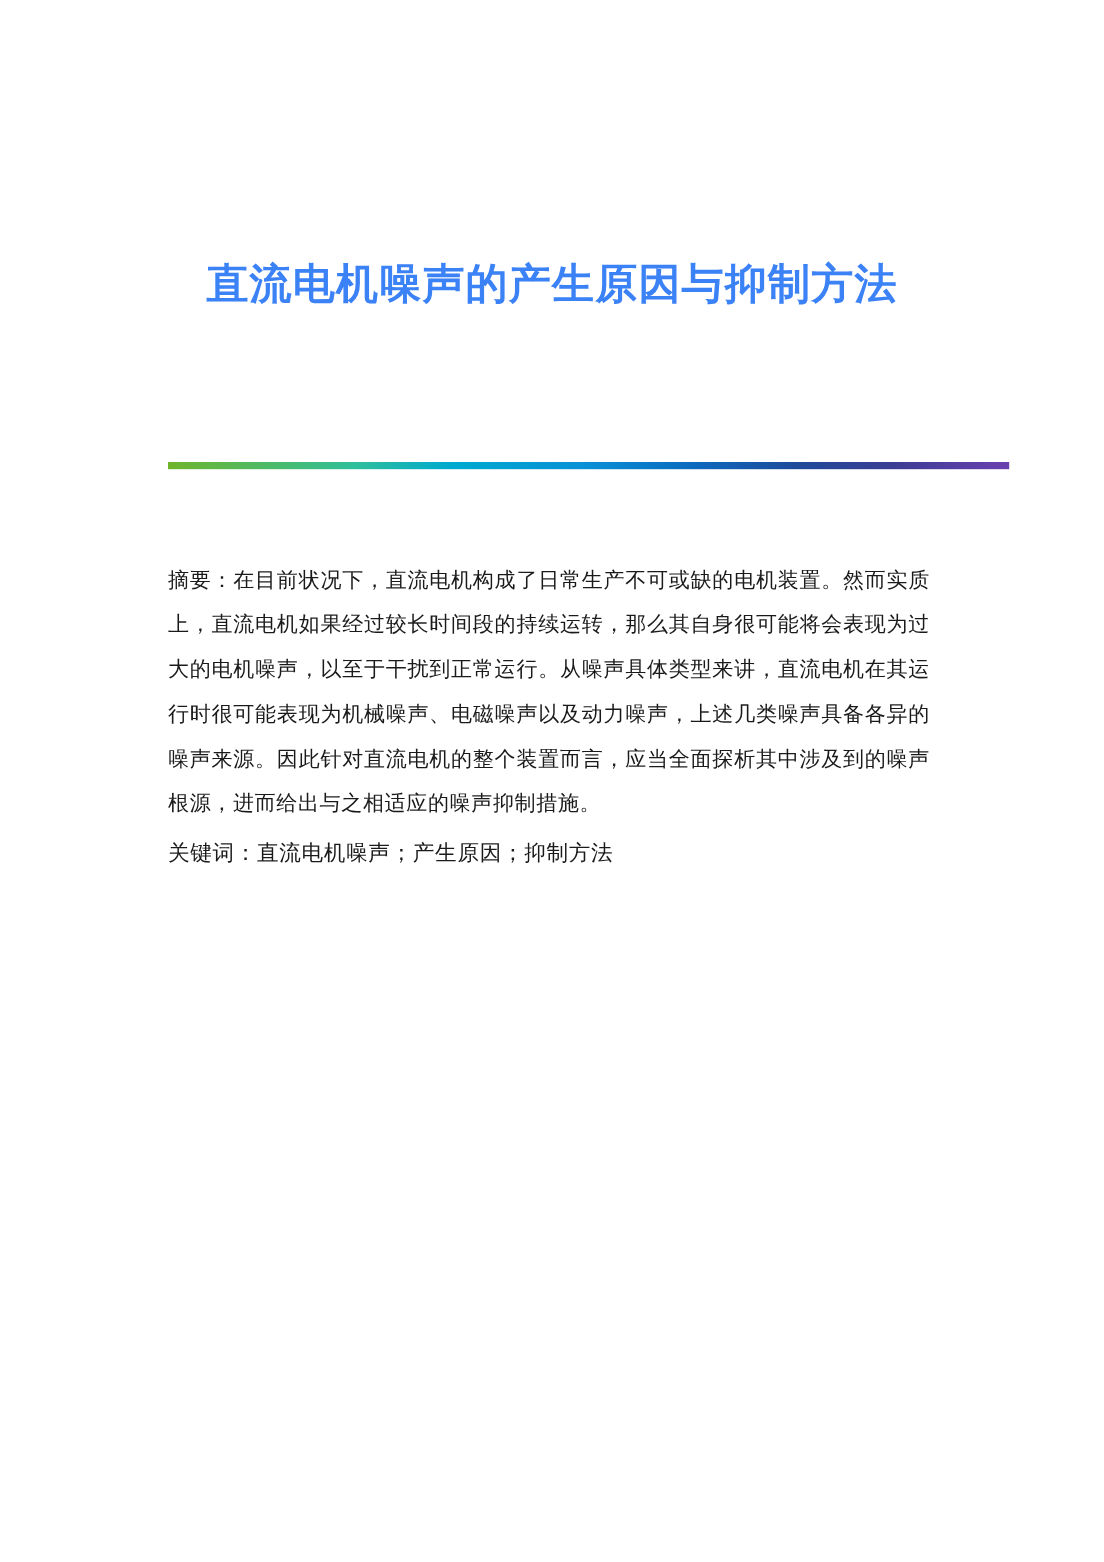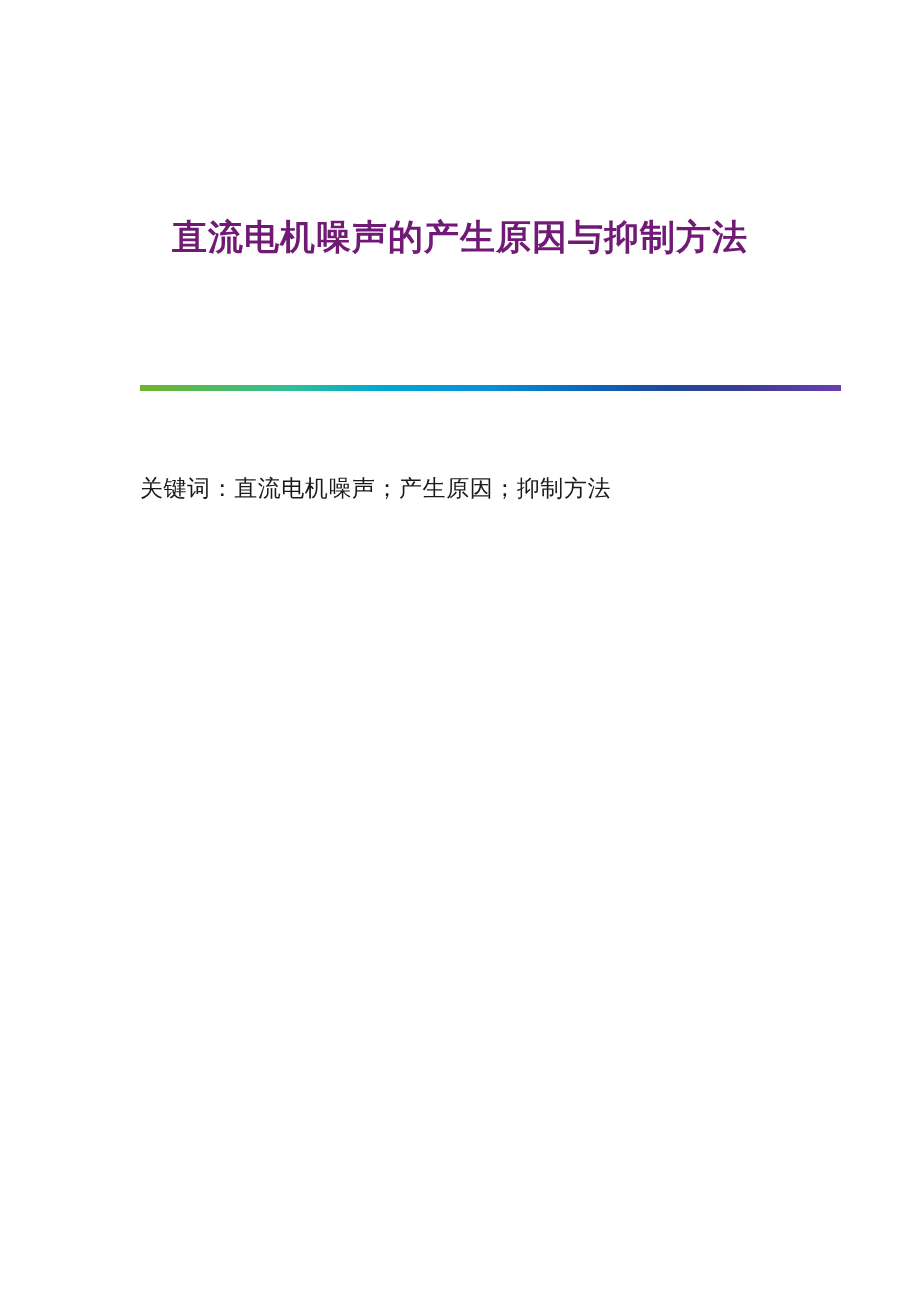--- a/index.html
+++ b/index.html
@@ -18,21 +18,21 @@
     .page-title {
       position: absolute;
       left: 0;
       top: 188px;
       width: 920px;
       text-align: center;
       font-family: "DejaVu Serif", "Liberation Serif", serif;
       font-size: 35px;
       font-weight: bold;
       letter-spacing: 1px;
-      color: #701a75;
+      color: #3b82f6;
       line-height: 52px;
     }
     .divider-bar {
       position: absolute;
       left: 140px;
       top: 385px;
       width: 701px;
       height: 6px;
       background: linear-gradient(to right, #6fb52b 0%, #2fbf9a 22%, #00a9d0 34%, #0a8fd6 50%, #0b6bbf 62%, #1f4a9a 75%, #3a3d94 86%, #6a3fb0 100%);
     }
@@ -45,28 +45,29 @@
     .para {
       font-size: 17.5px;
       line-height: 37.2px;
       margin: 0;
       letter-spacing: 0.55px;
       text-align: justify;
       text-align-last: left;
       color: #1a1a1a;
     }
     .keywords {
-      font-size: 23px;
+      font-size: 18px;
       line-height: 37.2px;
       margin: 4px 0 0 0;
       letter-spacing: 0.55px;
     }
   </style>
 </head>
 <body>
 
 <h1 class="page-title">直流电机噪声的产生原因与抑制方法</h1>
 
 <div class="divider-bar"></div>
 
 <div class="content">
+  <p class="para">摘要：在目前状况下，直流电机构成了日常生产不可或缺的电机装置。然而实质上，直流电机如果经过较长时间段的持续运转，那么其自身很可能将会表现为过大的电机噪声，以至于干扰到正常运行。从噪声具体类型来讲，直流电机在其运行时很可能表现为机械噪声、电磁噪声以及动力噪声，上述几类噪声具备各异的噪声来源。因此针对直流电机的整个装置而言，应当全面探析其中涉及到的噪声根源，进而给出与之相适应的噪声抑制措施。</p>
   <p class="keywords">关键词：直流电机噪声；产生原因；抑制方法</p>
 </div>
 
 </body></html>

